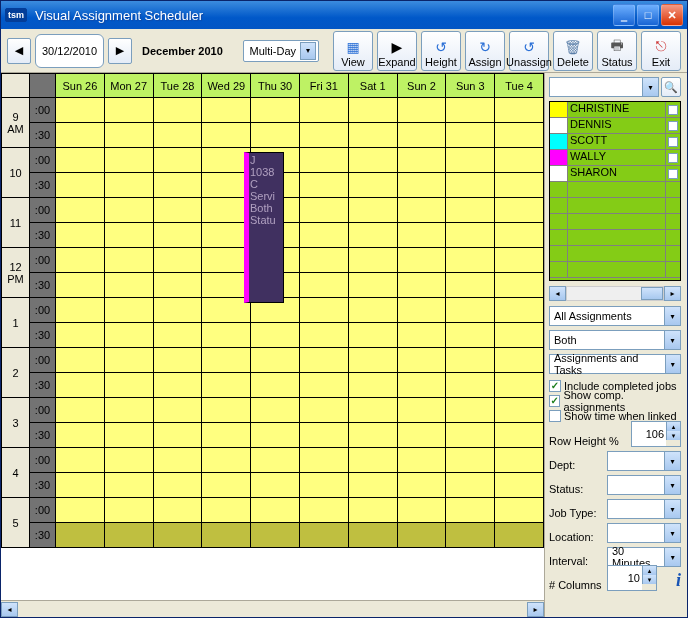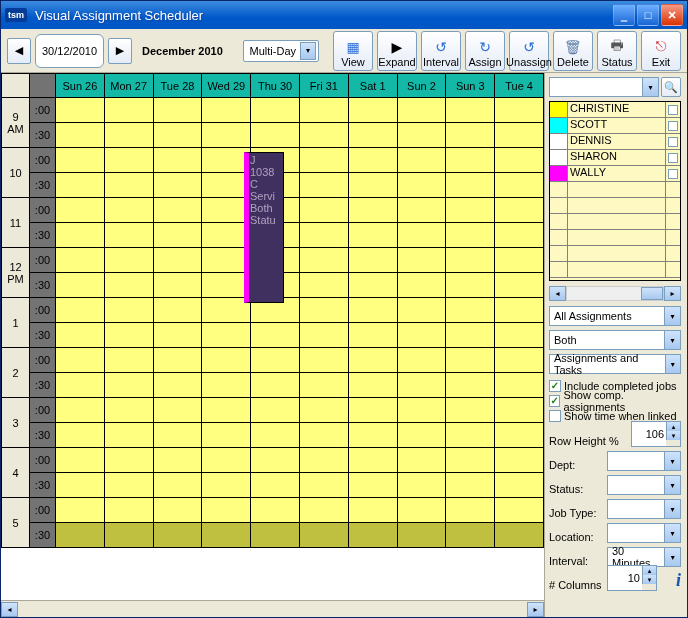--- a/index.html
+++ b/index.html
@@ -20,33 +20,33 @@
   .viewsel .dd{width:16px;height:18px;background:linear-gradient(#cfe3fb,#a8c8ef);border:1px solid #7b9ebd;margin-left:4px;display:flex;align-items:center;justify-content:center;font-size:8px}
   .tbbtn{width:40px;height:40px;border:1px solid #7b9ebd;background:linear-gradient(to bottom,#fff,#e4ecf7);border-radius:3px;display:flex;flex-direction:column;align-items:center;justify-content:flex-end;padding-bottom:2px;font-size:10px}
   .tbbtn .tico{display:flex;align-items:center;justify-content:center;height:18px;font-size:14px}
   .tbbtn .tlabel{}
   .tbbtn.exit .tlabel,.tbbtn.exit .tico{color:#000}
   .mainrow{flex:1;display:flex;min-height:0}
   .gridwrap{flex:1;display:flex;flex-direction:column;border-right:1px solid #aca899;min-width:0}
   .gridinner{flex:1;overflow:hidden;position:relative;background:#fff}
   table.grid{border-collapse:collapse;table-layout:fixed;width:100%}
   table.grid th,table.grid td{border:1px solid #000;padding:0;height:25px;font-weight:normal;text-align:center}
-  table.grid th{background:#14b8a6;height:24px}
+  table.grid th{background:#bef264;height:24px}
   table.grid .timecol{width:28px;background:#ece9d8}
   table.grid .mincol{width:26px;background:#737373}
   table.grid td.cell{background:#ffff80}
   table.grid td.cell.dim{background:#bfbf40}
   .apt{position:absolute;left:243px;top:79px;width:40px;height:151px;border:1px solid #000;border-left:5px solid #ff00ff;background:#403060;color:#b0a0c0;font-size:9px;line-height:12px;padding:1px;overflow:hidden}
   .hscroll{height:17px;background:#ece9d8;border-top:1px solid #aca899;display:flex;align-items:center}
   .scrbtn{width:17px;height:15px;background:linear-gradient(#cfe3fb,#a8c8ef);border:1px solid #7b9ebd;display:flex;align-items:center;justify-content:center;font-size:8px}
   .scrspacer{flex:1}
   .side{width:142px;display:flex;flex-direction:column;padding:4px 6px 4px 4px;gap:4px;overflow:hidden}
   .searchrow{display:flex;gap:2px}
   .iconbtn{width:20px;height:20px;border:1px solid #7b9ebd;background:linear-gradient(#fff,#e4ecf7);display:flex;align-items:center;justify-content:center;border-radius:2px}
-  .emplist{border:1px solid #000;background:#fef9c3;height:180px;overflow:hidden}
+  .emplist{border:1px solid #000;background:#84cc16;height:180px;overflow:hidden}
   .emprow{display:flex;height:16px;border-bottom:1px solid #808080}
   .empcolor{width:18px;border-right:1px solid #808080}
   .empname{flex:1;padding:0 2px;border-right:1px solid #808080;white-space:nowrap;overflow:hidden}
   .empchk{width:14px;display:flex;align-items:center;justify-content:center}
   .empchk .cb{width:10px;height:10px;border:1px solid #7b9ebd;background:#fff}
   .listscroll{display:flex;height:17px;align-items:center}
   .listscroll .track{flex:1;height:15px;background:#efefef;border:1px solid #cdcdcd;position:relative}
   .listscroll .thumb{position:absolute;right:0;top:0;height:13px;width:22px;background:linear-gradient(#cfe3fb,#a8c8ef);border:1px solid #7b9ebd}
   .combo{height:20px;border:1px solid #7b9ebd;background:#fff;display:flex;align-items:center;padding-left:4px}
   .combo .dd{margin-left:auto;width:16px;height:18px;background:linear-gradient(#cfe3fb,#a8c8ef);border-left:1px solid #7b9ebd;display:flex;align-items:center;justify-content:center;font-size:8px}
@@ -89,21 +89,21 @@
     <div class="tbbtn">
         <span class="tico" style="color:#2a6fd6">▦</span>
         <span class="tlabel">View</span>
       </div>
     <div class="tbbtn">
         <span class="tico">▶</span>
         <span class="tlabel">Expand</span>
       </div>
     <div class="tbbtn">
         <span class="tico" style="color:#2a6fd6">↺</span>
-        <span class="tlabel">Interval</span>
+        <span class="tlabel">Height</span>
       </div>
     <div class="tbbtn">
         <span class="tico" style="color:#2a6fd6">↻</span>
         <span class="tlabel">Assign</span>
       </div>
     <div class="tbbtn">
         <span class="tico" style="color:#2a6fd6">↺</span>
         <span class="tlabel">Unassign</span>
       </div>
     <div class="tbbtn">
@@ -413,43 +413,43 @@
       </div>
       <div class="emplist" id="emplist">
           <div class="emprow">
             <div class="empcolor" style="background:#ffff00"></div>
             <div class="empname">CHRISTINE</div>
             <div class="empchk">
               <div class="cb"></div>
             </div>
           </div>
           <div class="emprow">
+            <div class="empcolor" style="background:#ffffff"></div>
+            <div class="empname">DENNIS</div>
+            <div class="empchk">
+              <div class="cb"></div>
+            </div>
+          </div>
+          <div class="emprow">
             <div class="empcolor" style="background:#00ffff"></div>
             <div class="empname">SCOTT</div>
             <div class="empchk">
               <div class="cb"></div>
             </div>
           </div>
           <div class="emprow">
-            <div class="empcolor" style="background:#ffffff"></div>
-            <div class="empname">DENNIS</div>
+            <div class="empcolor" style="background:#ff00ff"></div>
+            <div class="empname">WALLY</div>
             <div class="empchk">
               <div class="cb"></div>
             </div>
           </div>
           <div class="emprow">
             <div class="empcolor" style="background:#ffffff"></div>
             <div class="empname">SHARON</div>
-            <div class="empchk">
-              <div class="cb"></div>
-            </div>
-          </div>
-          <div class="emprow">
-            <div class="empcolor" style="background:#ff00ff"></div>
-            <div class="empname">WALLY</div>
             <div class="empchk">
               <div class="cb"></div>
             </div>
           </div>
           <div class="emprow">
             <div class="empcolor"></div>
             <div class="empname"></div>
             <div class="empchk"></div>
           </div>
           <div class="emprow">

